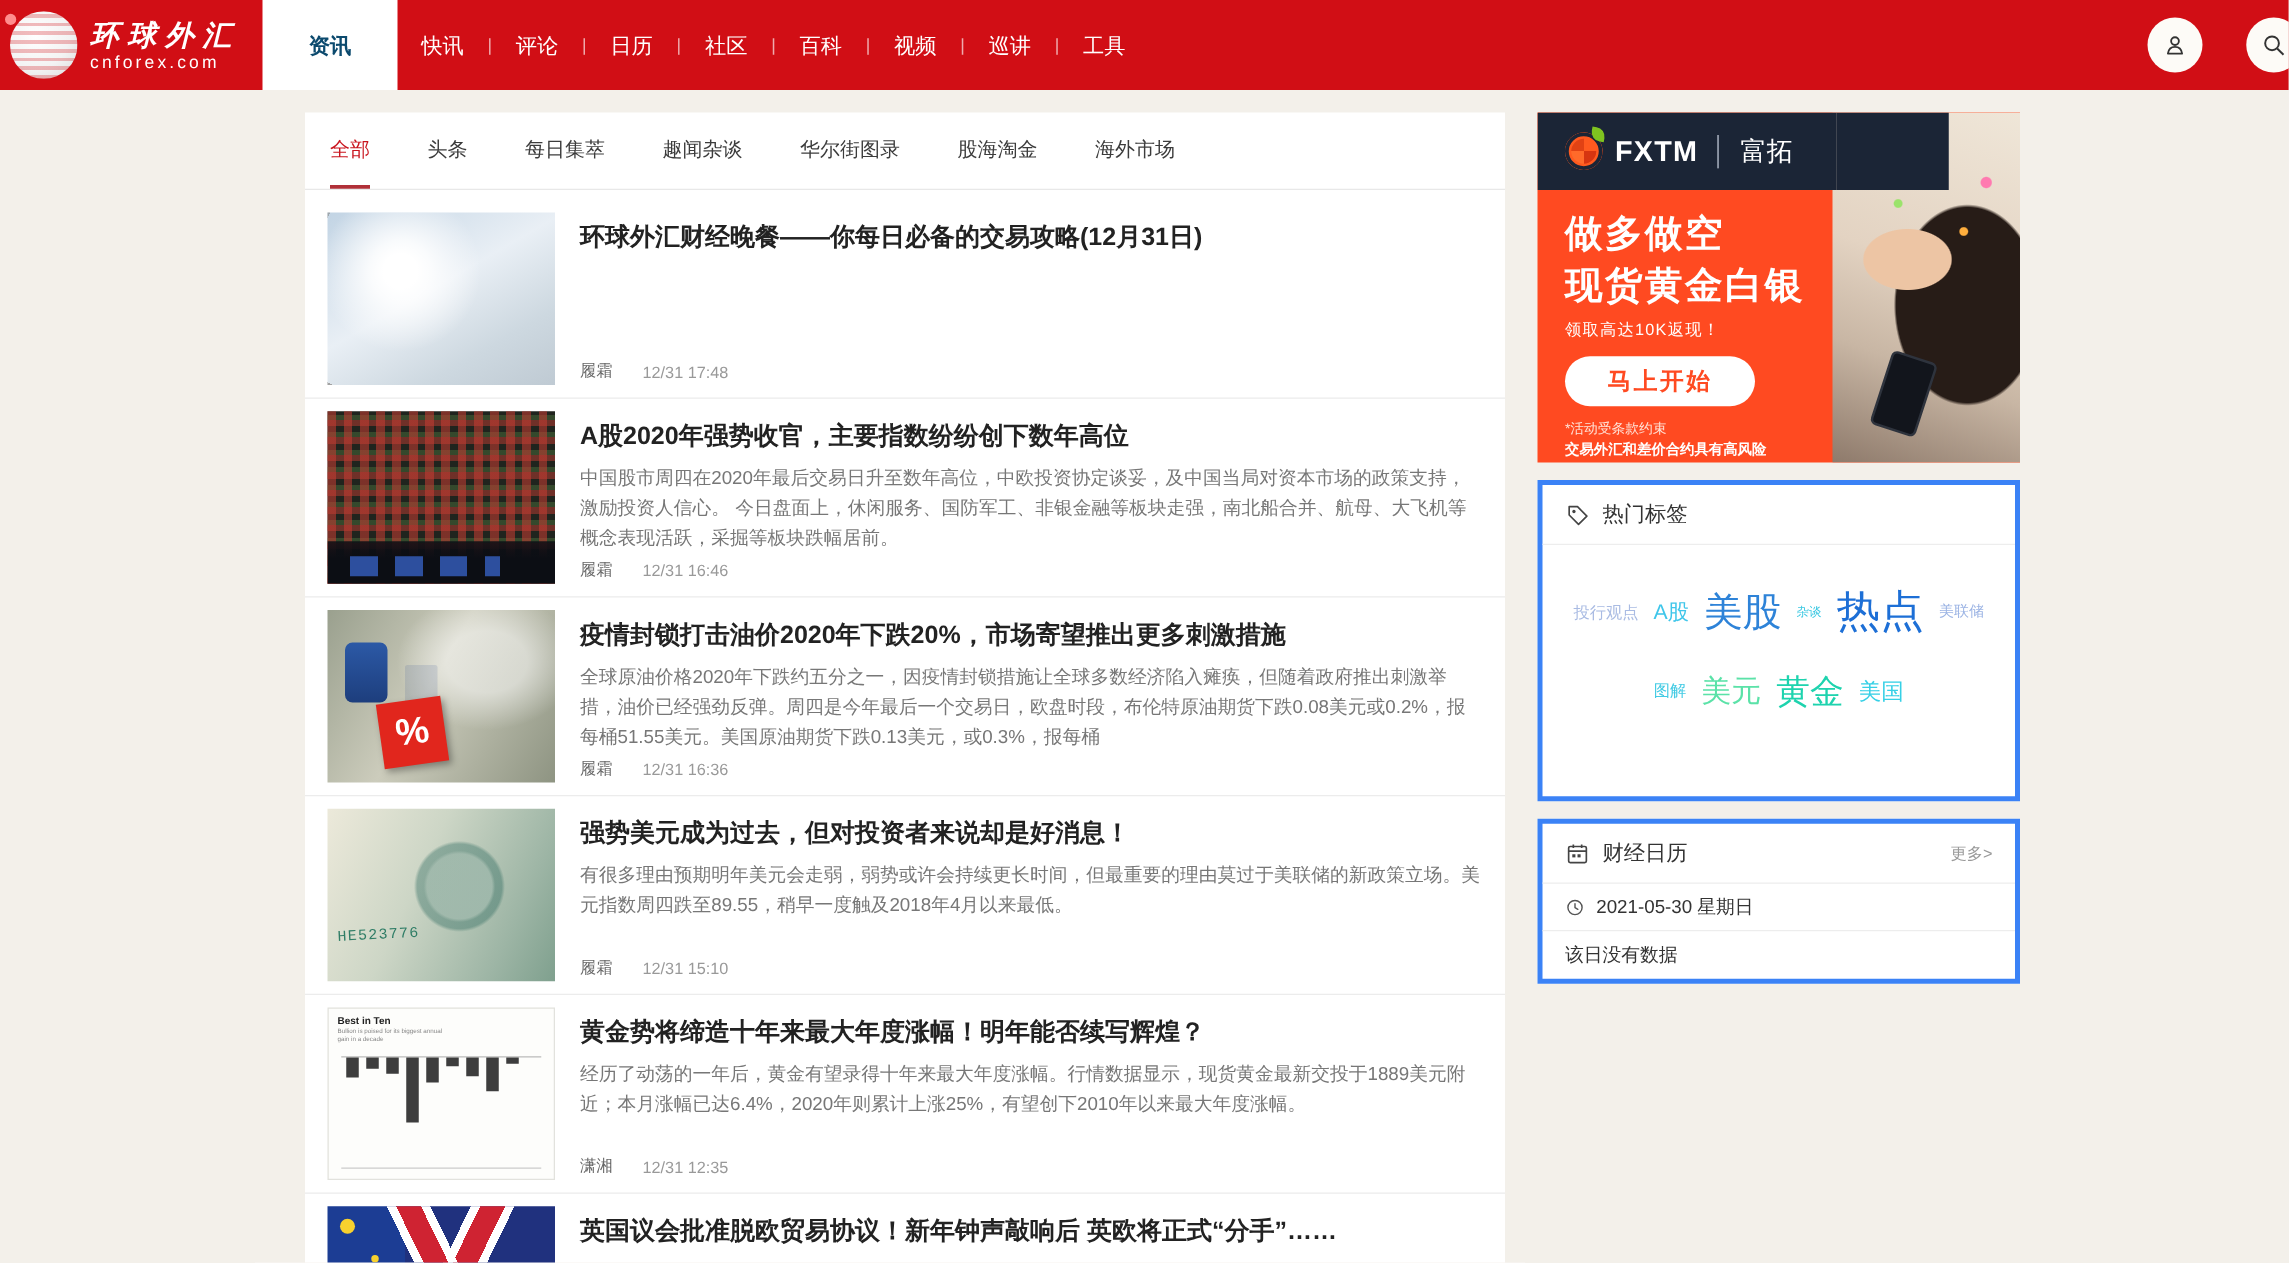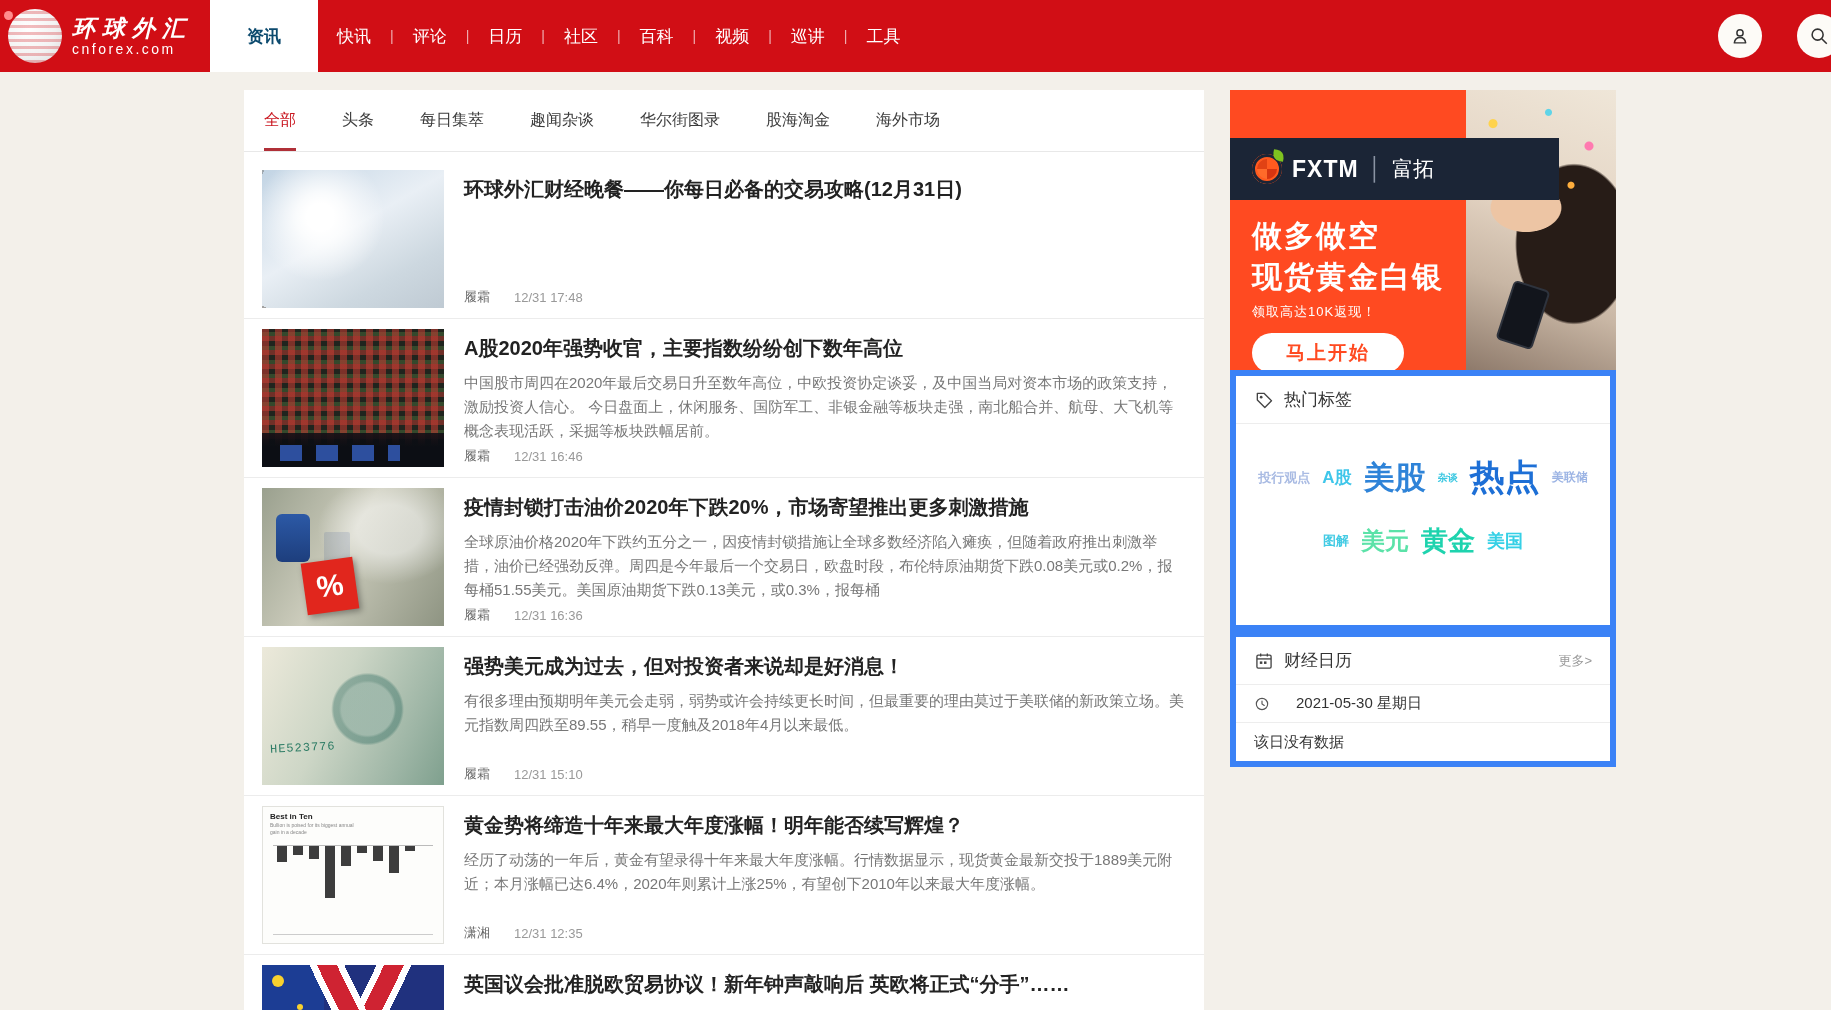--- a/index.html
+++ b/index.html
@@ -90,21 +90,21 @@
           linear-gradient(116deg, rgba(255,255,255,0) 0 46%, #fff 46% 49%, #cf2332 49% 57%, #fff 57% 60%, rgba(255,255,255,0) 60%),
           linear-gradient(90deg, #1c3d94 0 34%, #20317e 34% 100%); }
   .th6::before { content:""; position:absolute; left:10px; top:10px; width:12px; height:12px; border-radius:50%;
           background:#f8d12e; box-shadow:22px 26px 0 -3px #f8d12e, 2px 54px 0 -2px #f8d12e,
           30px 74px 0 -4px #f8d12e, 8px 96px 0 -3px #f8d12e; }
 
   
   .sidebar { width:386px; display:flex; flex-direction:column; }
   .ad { height:280px; position:relative; overflow:hidden; background:#ff4a21; cursor:pointer; }
   .ad-top { height:62px; background:#1b2536; display:flex; align-items:center; gap:10px; padding-left:22px;
-            position:relative; z-index:2; width:62%;margin-top:48px; }
+            position:relative; z-index:2; width:62%; }
   .ad-top::after { content:""; position:absolute; left:100%; top:0; width:90px; height:62px; background:#1b2536; }
   .fxtm-logo { width:30px; height:30px; border-radius:50%; position:relative;
             background:conic-gradient(#ff5a1f 0 90deg, #d63511 90deg 180deg, #ff6a2a 180deg 270deg, #e14214 270deg);
             box-shadow:inset 0 0 0 3px #1b2536, inset 0 0 0 5px #ff5a1f; }
   .fxtm-logo::after { content:""; position:absolute; right:-2px; top:-4px; width:11px; height:11px;
             background:#7fc320; border-radius:0 70% 0 70%; transform:rotate(10deg); }
   .ad-brand { color:#fff; font-size:23px; font-weight:700; letter-spacing:1px; z-index:3; }
   .ad-brand-sep { color:#8a93a3; font-size:22px; font-weight:200; z-index:3; }
   .ad-brand-cn { color:#fff; font-size:21px; z-index:3; }
   .ad-photo { position:absolute; right:0; top:0; bottom:0; width:150px; z-index:1;
@@ -121,33 +121,33 @@
             background:#12151c; border-radius:5px; transform:rotate(18deg); border:2px solid #2e333d; }
   .ad-body { position:relative; z-index:2; padding:16px 0 0 22px; width:250px; }
   .ad-h1 { color:#fff; font-size:30px; font-weight:700; letter-spacing:2px; line-height:1.35; }
   .ad-h2 { color:#fff; font-size:13px; margin-top:6px; letter-spacing:1px; }
   .ad-btn { margin-top:12px; width:152px; height:40px; border-radius:20px; background:#fff;
             color:#ff4a21; font-size:19px; font-weight:700; display:flex; align-items:center;
             justify-content:center; letter-spacing:2px; cursor:pointer; }
   .ad-disc { margin-top:10px; color:#ffe3d8; font-size:11px; line-height:1.5; }
   .ad-disc b { color:#fff; font-size:11.5px; }
 
-  .side-card { background:#fff; border:6px solid #3b82f6; }
+  .side-card { background:#fff; border:4px solid #3b82f6; margin-top:14px; }
   .side-head { height:48px; display:flex; align-items:center; gap:10px; padding:0 18px;
                border-bottom:1px solid #ededed; }
   .side-head svg { width:20px; height:20px; flex:0 0 auto; }
   .side-title { font-size:17px; color:#333; }
   .side-more { margin-left:auto; font-size:13px; color:#999; cursor:pointer; }
 
-  .tagcloud { padding:30px 10px 66px;font-weight:bold; }
+  .tagcloud { padding:30px 10px 66px; }
   .tag-row { display:flex; align-items:center; justify-content:center; gap:12px; flex-wrap:nowrap; }
   .tag-row + .tag-row { margin-top:22px; }
   .tag { cursor:pointer; white-space:nowrap; }
 
-  .cal-row { height:38px; display:flex; align-items:center; gap:26px; padding:0 18px;
+  .cal-row { height:38px; display:flex; align-items:center; gap:9px; padding:0 18px;
              border-bottom:1px solid #ededed; font-size:15px; color:#333; }
   .cal-row svg { width:16px; height:16px; }
   .cal-empty { height:38px; display:flex; align-items:center; padding:0 18px; font-size:15px; color:#333; }
 </style>
 </head>
 <body>
 
 <header class="topbar">
   <div class="logo">
     <div class="globe"></div>

